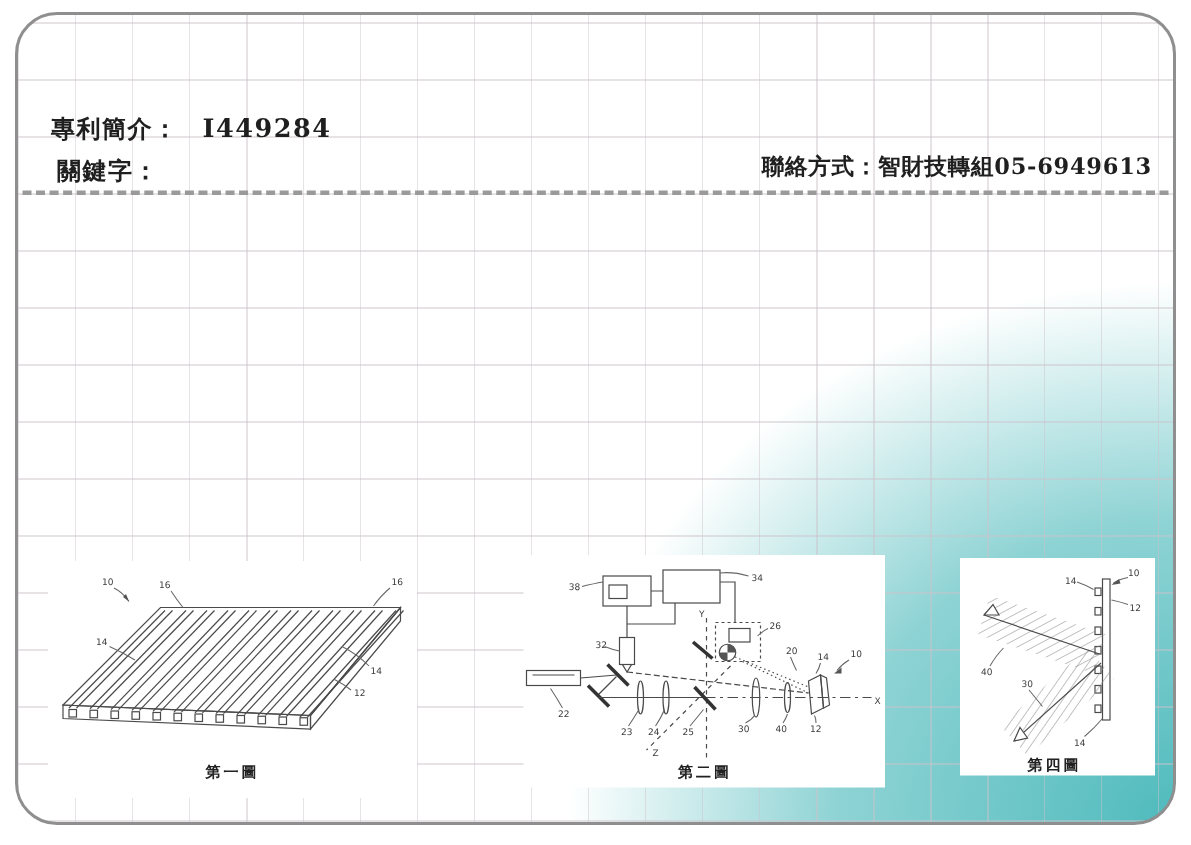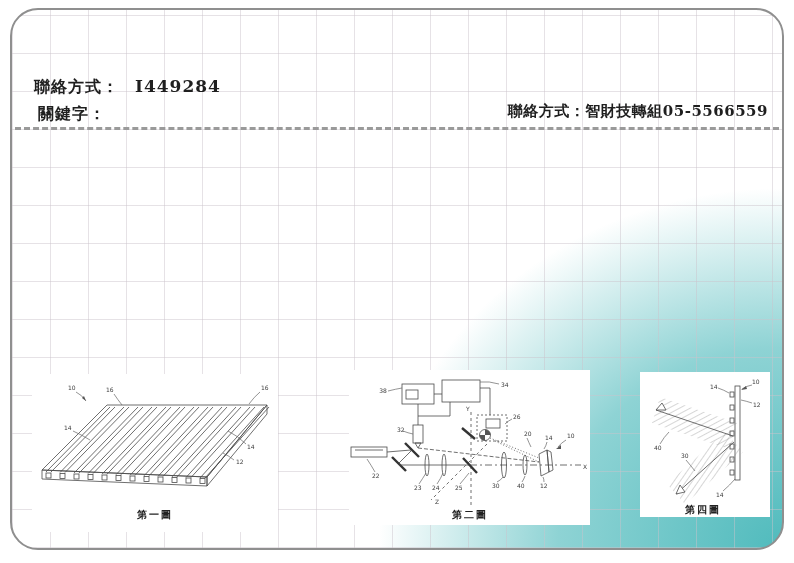--- a/index.html
+++ b/index.html
@@ -40,25 +40,25 @@
   .thick{stroke:#333;stroke-width:2.4;fill:none;}
   .lead{stroke:#666;stroke-width:.7;fill:none;}
 </style>
 </head>
 <body>
 
 <div class="card">
 
 
   <div class="patent-row">
-    <span>聯絡方式：</span><span class="patent-no">I449284</span>
+    <span>專利簡介：</span><span class="patent-no">I449284</span>
   </div>
 
   <div class="keywords">關鍵字：</div>
-  <div class="contact">聯絡方式：智財技轉組05-5566559</div>
+  <div class="contact">聯絡方式：智財技轉組05-6949613</div>
 
   <div class="divider"></div>
 
 
   <div class="fig fig1">
     <svg viewBox="0 0 246 158">
 
       <polygon class="ln" points="10,96 75,31 235,31 175,103"></polygon>
 
       <polygon class="ln" points="10,96 175,103 175,112 10,105"></polygon>

